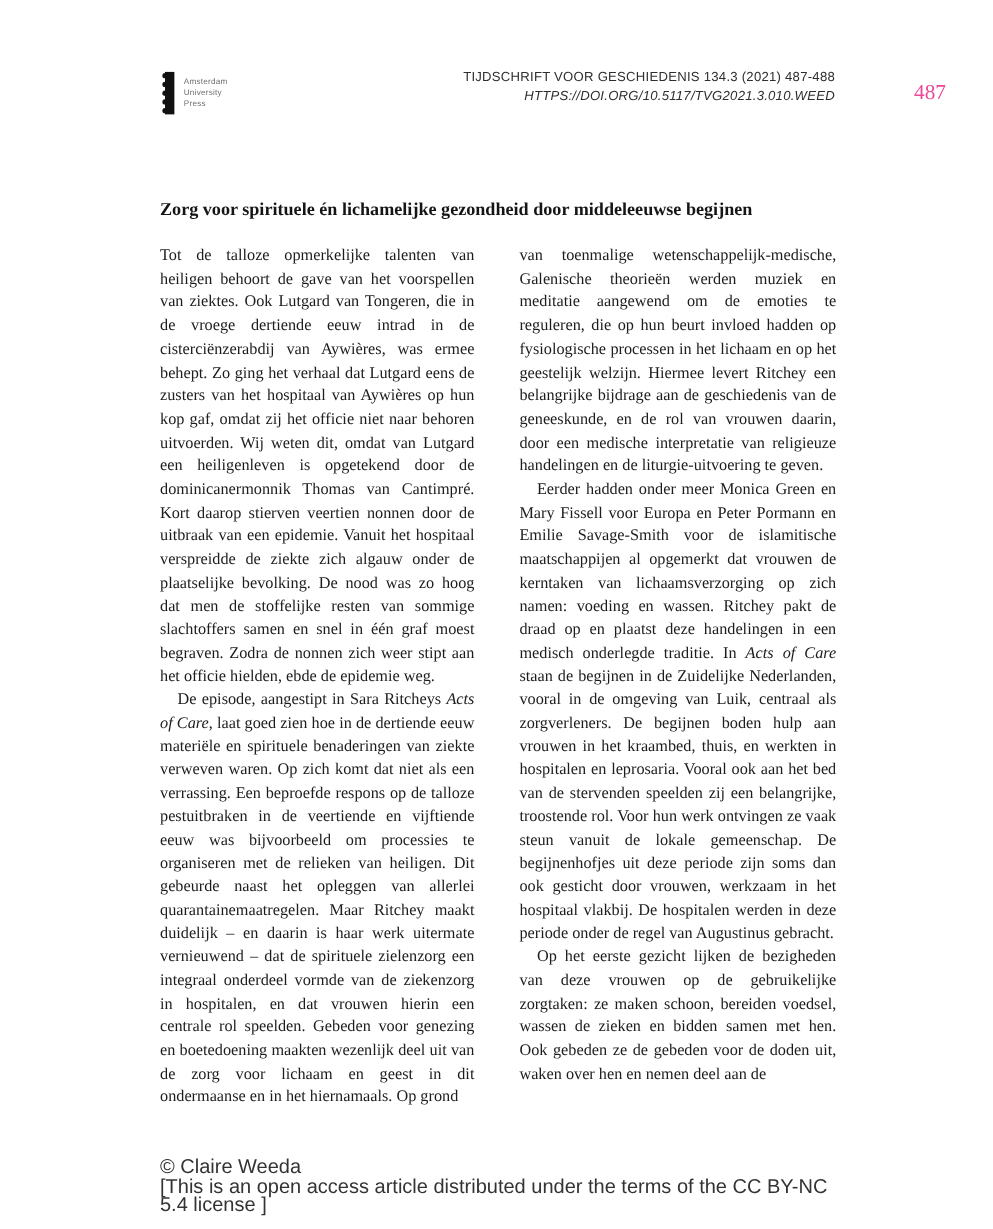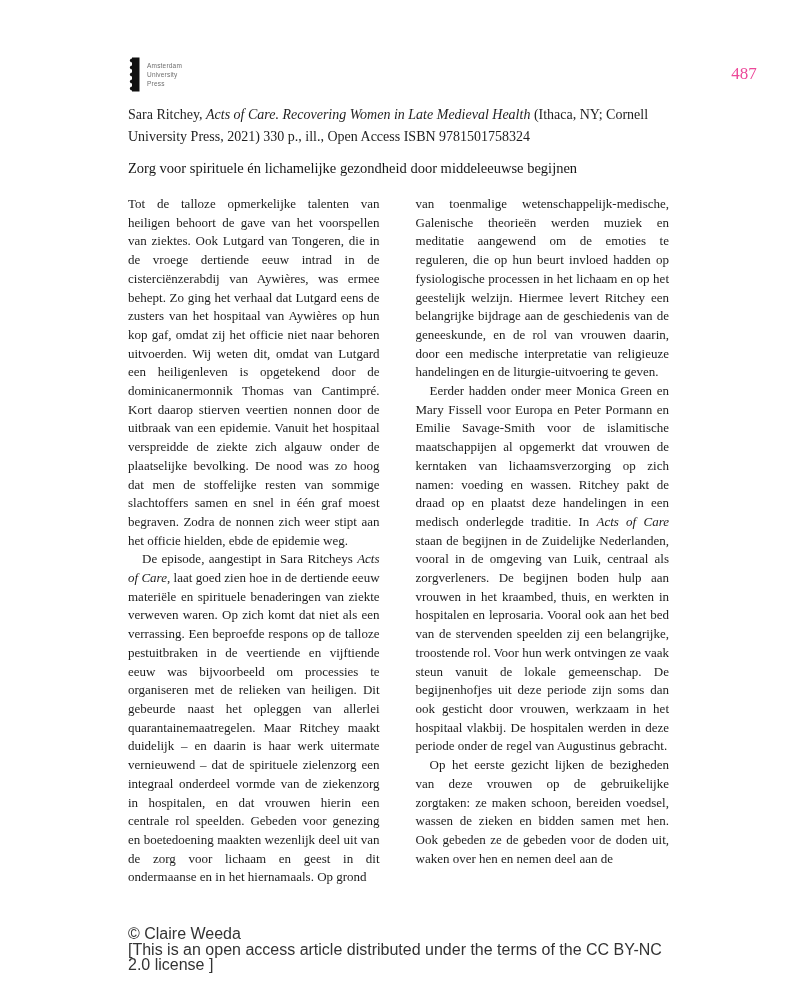--- a/index.html
+++ b/index.html
@@ -69,21 +69,21 @@
     line-height: 22px;
     color: #1e1e1e;
   }
   .citation em { font-style: italic; }
   .review-title {
     position: absolute;
     top: 160px;
     left: 128px;
     width: 541px;
     font-size: 14.5px;
-    font-weight: normal;
+    font-weight: bold;
     color: #151515;
   }
 
   
   .columns {
     position: absolute;
     top: 195px;
     left: 128px;
     width: 541px;
     height: 728px;
@@ -130,37 +130,40 @@
       <circle cx="4" cy="24.5" r="2.1" fill="#111"></circle>
       <circle cx="4" cy="31.5" r="2.1" fill="#111"></circle>
     </svg>
     <div class="logo-text">
       <div>Amsterdam</div>
       <div>University</div>
       <div>Press</div>
     </div>
   </div>
 
+  <div class="header-right">
+    <div class="journal-line">TIJDSCHRIFT VOOR GESCHIEDENIS 134.3 (2021) 487-488</div>
+    <div class="doi-line">HTTPS://DOI.ORG/10.5117/TVG2021.3.010.WEED</div>
+  </div>
 
   <div class="page-number">487</div>
 
-  <div class="citation"><span>Sara Ritchey, </span><em>Acts of Care. Recovering Women in Late Medieval Health</em><span> (Ithaca, NY; Cornell University Press, 2021) 330 p., ill., Open Access ISBN 9781501758324</span></div>
 
   <div class="review-title">Zorg voor spirituele én lichamelijke gezondheid door middeleeuwse begijnen</div>
 
   <div class="columns">
     <div class="col col-left">
         <p class="para"><span>Tot de talloze opmerkelijke talenten van heiligen behoort de gave van het voorspellen van ziektes. Ook Lutgard van Tongeren, die in de vroege dertiende eeuw intrad in de cisterciënzerabdij van Aywières, was ermee behept. Zo ging het verhaal dat Lutgard eens de zusters van het hospitaal van Aywières op hun kop gaf, omdat zij het officie niet naar behoren uitvoerden. Wij weten dit, omdat van Lutgard een heiligenleven is opgetekend door de dominicanermonnik Thomas van Cantimpré. Kort daarop stierven veertien nonnen door de uitbraak van een epidemie. Vanuit het hospitaal verspreidde de ziekte zich algauw onder de plaatselijke bevolking. De nood was zo hoog dat men de stoffelijke resten van sommige slachtoffers samen en snel in één graf moest begraven. Zodra de nonnen zich weer stipt aan het officie hielden, ebde de epidemie weg.</span></p>
         <p class="para indent"><span>De episode, aangestipt in Sara Ritcheys </span><em>Acts of Care</em><span>, laat goed zien hoe in de dertiende eeuw materiële en spirituele benaderingen van ziekte verweven waren. Op zich komt dat niet als een verrassing. Een beproefde respons op de talloze pestuitbraken in de veertiende en vijftiende eeuw was bijvoorbeeld om processies te organiseren met de relieken van heiligen. Dit gebeurde naast het opleggen van allerlei quarantainemaatregelen. Maar Ritchey maakt duidelijk – en daarin is haar werk uitermate vernieuwend – dat de spirituele zielenzorg een integraal onderdeel vormde van de ziekenzorg in hospitalen, en dat vrouwen hierin een centrale rol speelden. Gebeden voor genezing en boetedoening maakten wezenlijk deel uit van de zorg voor lichaam en geest in dit ondermaanse en in het hiernamaals. Op grond</span></p>
       </div>
     <div class="col col-right">
         <p class="para"><span>van toenmalige wetenschappelijk-medische, Galenische theorieën werden muziek en meditatie aangewend om de emoties te reguleren, die op hun beurt invloed hadden op fysiologische processen in het lichaam en op het geestelijk welzijn. Hiermee levert Ritchey een belangrijke bijdrage aan de geschiedenis van de geneeskunde, en de rol van vrouwen daarin, door een medische interpretatie van religieuze handelingen en de liturgie-uitvoering te geven.</span></p>
         <p class="para indent"><span>Eerder hadden onder meer Monica Green en Mary Fissell voor Europa en Peter Pormann en Emilie Savage-Smith voor de islamitische maatschappijen al opgemerkt dat vrouwen de kerntaken van lichaamsverzorging op zich namen: voeding en wassen. Ritchey pakt de draad op en plaatst deze handelingen in een medisch onderlegde traditie. In </span><em>Acts of Care</em><span> staan de begijnen in de Zuidelijke Nederlanden, vooral in de omgeving van Luik, centraal als zorgverleners. De begijnen boden hulp aan vrouwen in het kraambed, thuis, en werkten in hospitalen en leprosaria. Vooral ook aan het bed van de stervenden speelden zij een belangrijke, troostende rol. Voor hun werk ontvingen ze vaak steun vanuit de lokale gemeenschap. De begijnenhofjes uit deze periode zijn soms dan ook gesticht door vrouwen, werkzaam in het hospitaal vlakbij. De hospitalen werden in deze periode onder de regel van Augustinus gebracht.</span></p>
         <p class="para indent"><span>Op het eerste gezicht lijken de bezigheden van deze vrouwen op de gebruikelijke zorgtaken: ze maken schoon, bereiden voedsel, wassen de zieken en bidden samen met hen. Ook gebeden ze de gebeden voor de doden uit, waken over hen en nemen deel aan de</span></p>
       </div>
   </div>
 
   <div class="footer">
     <div>© Claire Weeda</div>
-    <div>[This is an open access article distributed under the terms of the CC BY-NC 2.0 license ]</div>
+    <div>[This is an open access article distributed under the terms of the CC BY-NC 5.4 license ]</div>
   </div>
 
 </div>
 
 </body></html>

